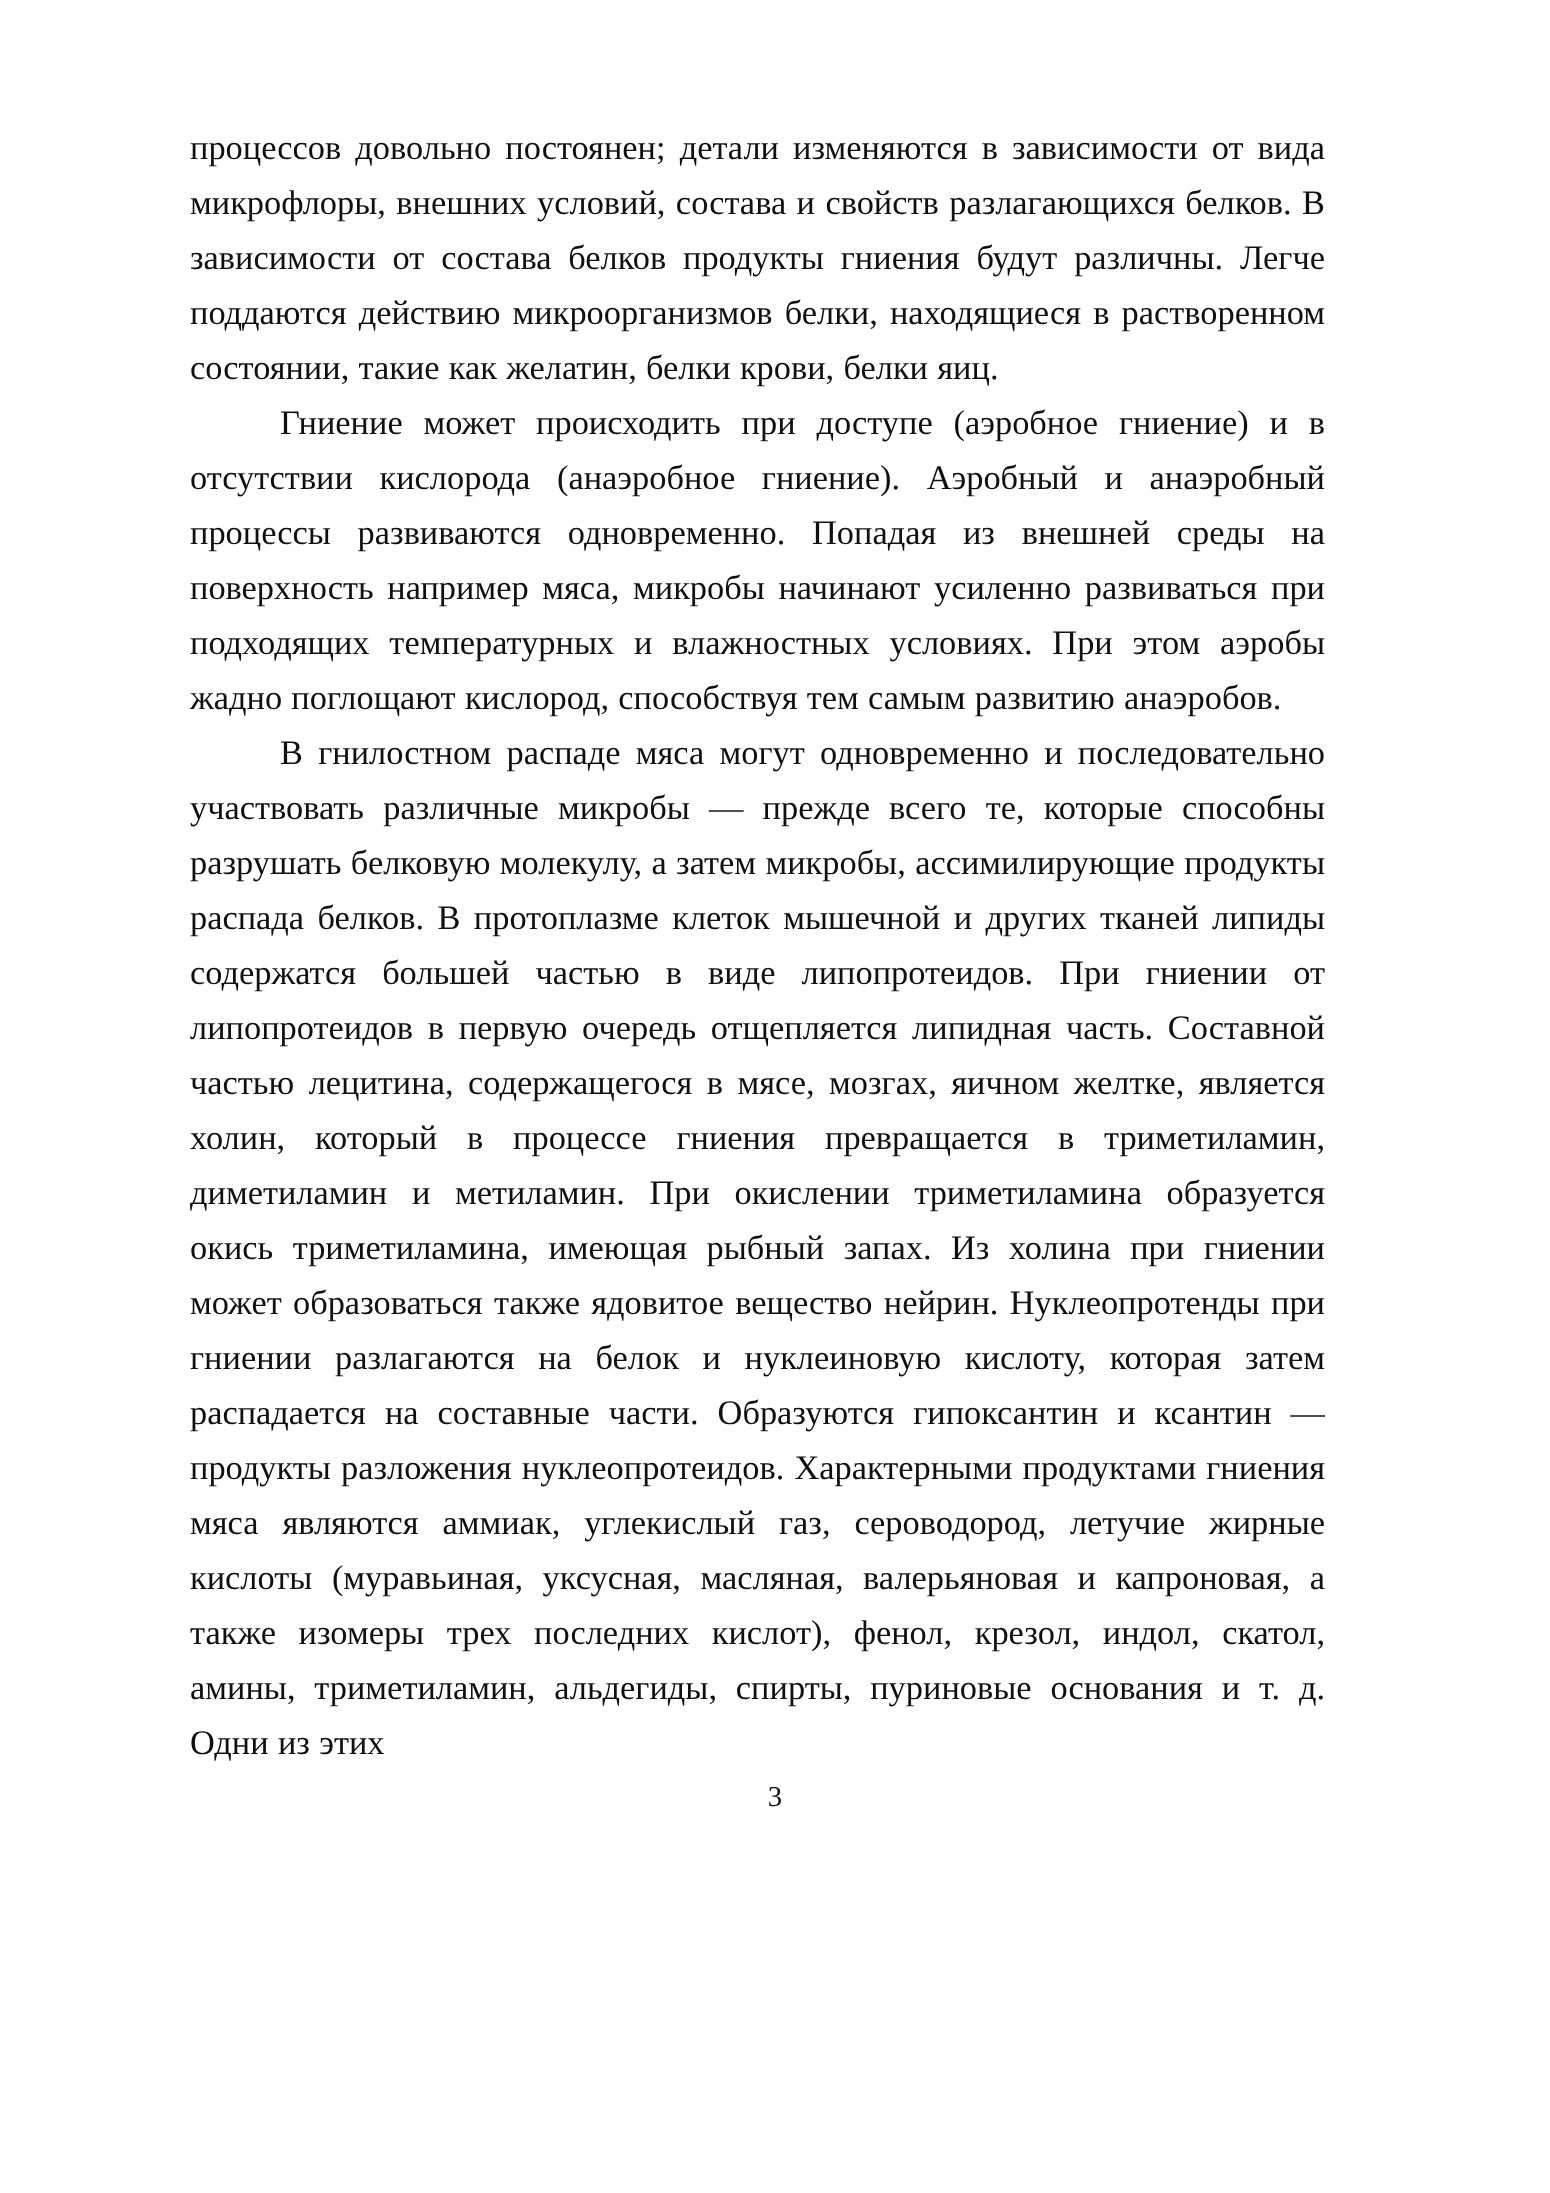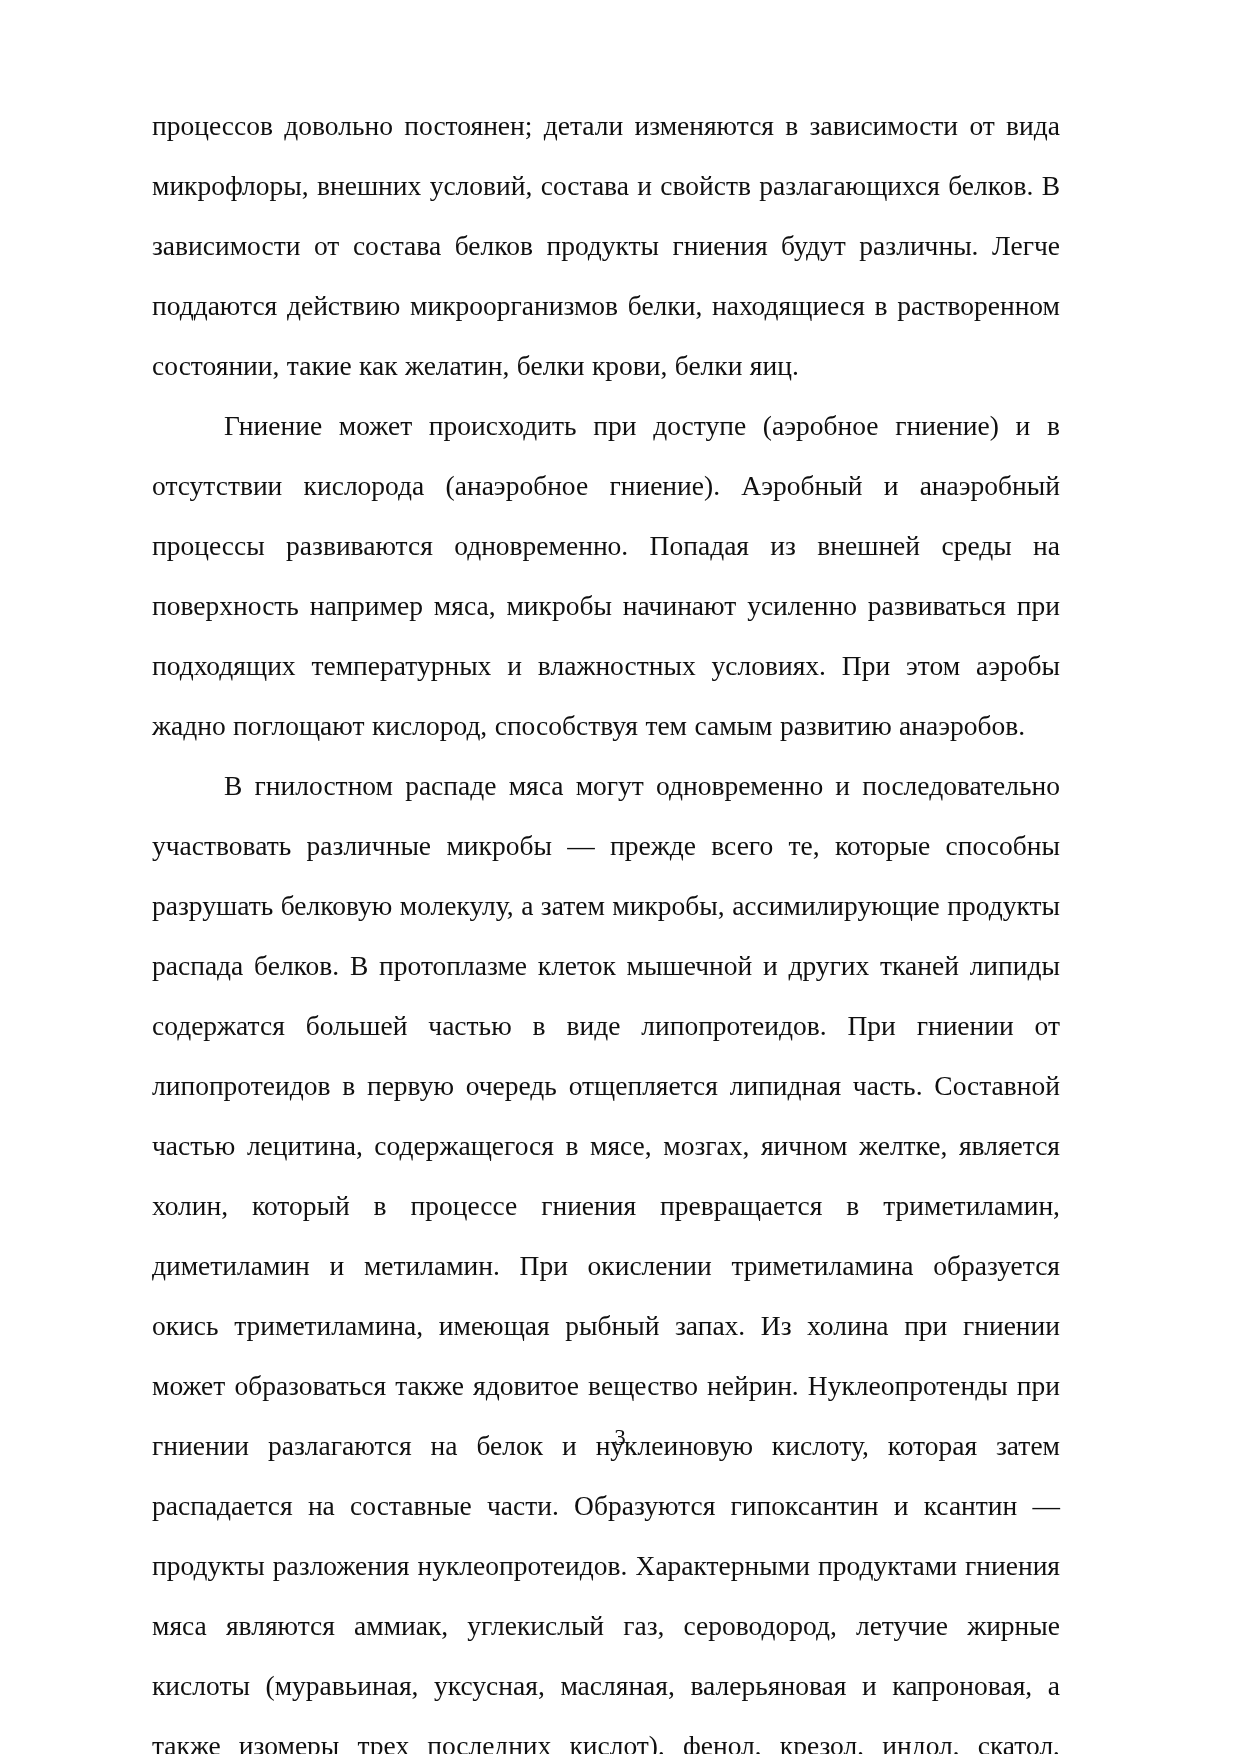--- a/index.html
+++ b/index.html
@@ -32,21 +32,21 @@
     left: 152px;
     top: 96px;
     width: 908px;
   }
 
   p.para {
     margin: 0 0 0 0;
     text-align: justify;
     text-justify: inter-word;
     font-size: 27.5px;
-    line-height: 60px;
+    line-height: 44px;
     text-indent: 72px;
     word-spacing: 0.02em;
     hyphens: none;
     -webkit-hyphens: none;
   }
 
   p.para.first {
     text-indent: 0;
   }
 

